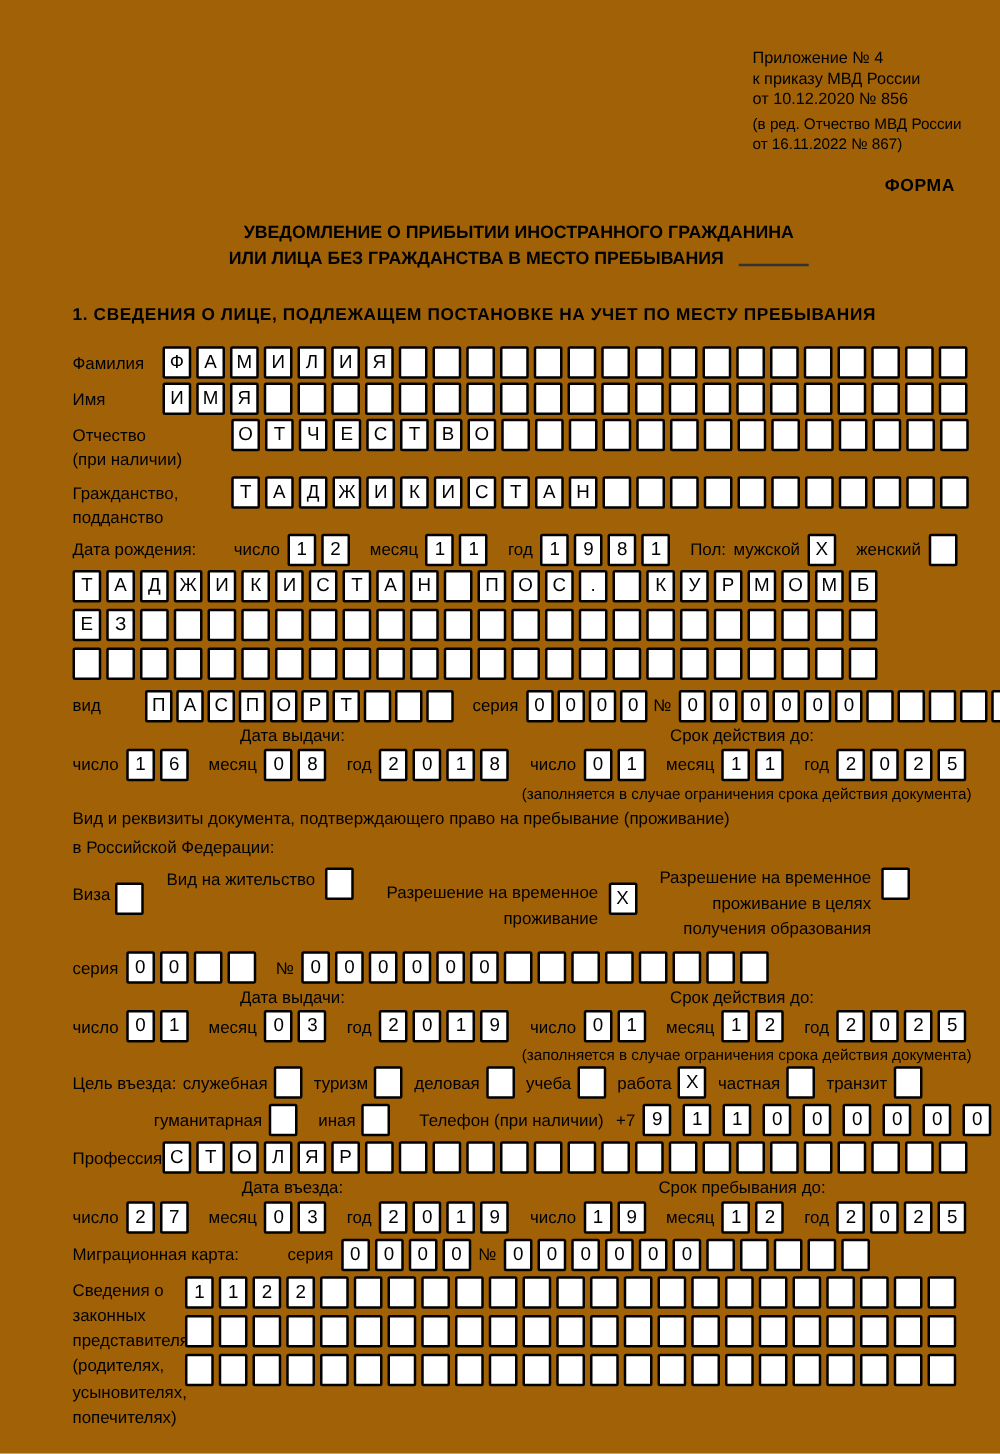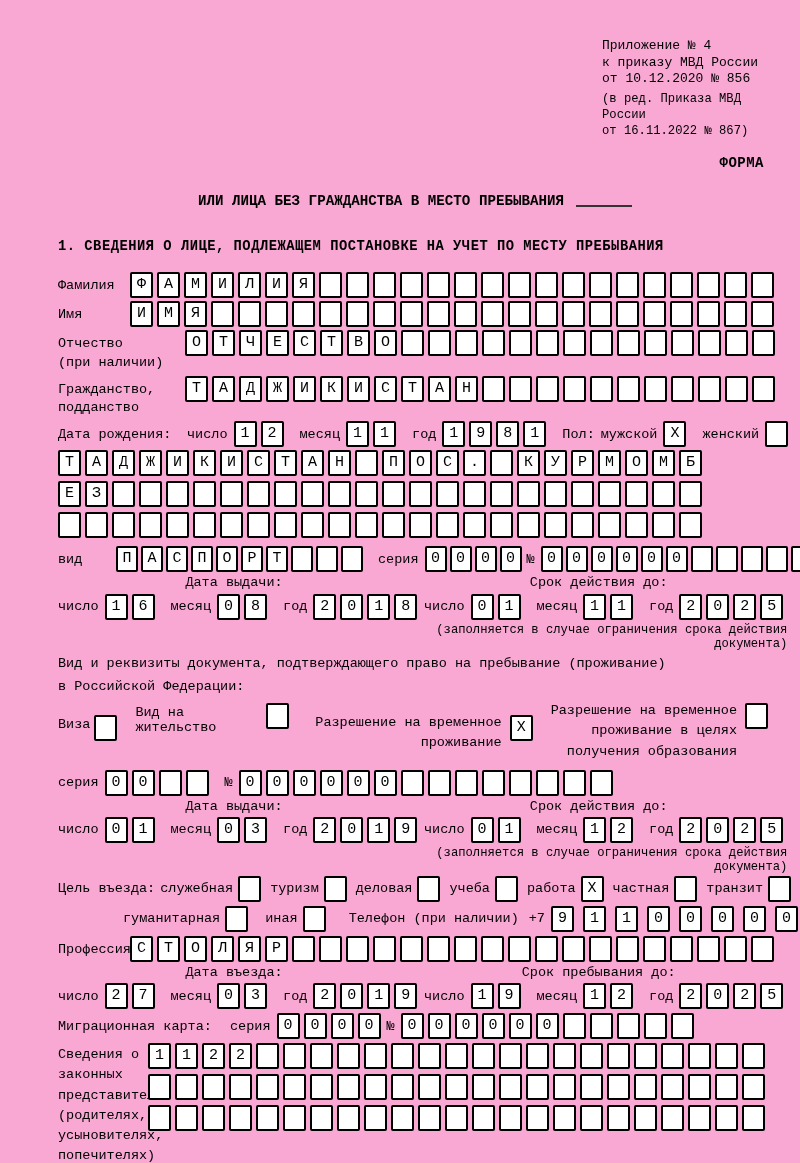--- a/index.html
+++ b/index.html
@@ -1,20 +1,20 @@
 <!DOCTYPE html>
 <html><head>
 <meta charset="utf-8">
 <style>
   * { box-sizing: border-box; }
   html,body { margin:0; padding:0; background:#ffffff; }
   .page {
     position:relative; width:800px; height:1163px; overflow:hidden;
-    background:#f9a8d4; color:#000;
-    font-family:Liberation Mono, monospace;
+    background:#a16207; color:#000;
+    font-family:Liberation Sans, sans-serif;
     font-size:13.5px; padding:38px 28px 0 58px;
   }
   .appendix { margin-left:auto; width:170px; line-height:1.28; font-size:13px; }
   .appendix .rev { font-size:12.2px; line-height:1.3; }
   .appendix .rev-first { margin-top:4px; }
   .forma { text-align:right; padding-right:8px; font-weight:bold; margin-top:16px; font-size:14px; letter-spacing:.5px; }
   .title { text-align:center; font-weight:bold; font-size:14.2px; margin-top:20px; line-height:1.5; }
   .blankline { display:inline-block; width:56px; height:2px; background:#333; margin-left:12px; vertical-align:-2px; }
   .sec1 { font-weight:bold; font-size:13.8px; letter-spacing:.5px; margin-top:26px; margin-bottom:18px; white-space:nowrap; }
 
@@ -67,27 +67,28 @@
 </style>
 </head>
 <body>
 
 <div class="page">
 
   <div class="appendix">
     <div>Приложение № 4</div>
     <div>к приказу МВД России</div>
     <div>от 10.12.2020 № 856</div>
-    <div class="rev rev-first">(в ред. Приказа МВД России</div>
+    <div class="rev rev-first">(в ред. Отчество МВД России</div>
     <div class="rev">от 16.11.2022 № 867)</div>
   </div>
 
   <div class="forma">ФОРМА</div>
 
   <div class="title">
+    <div>УВЕДОМЛЕНИЕ О ПРИБЫТИИ ИНОСТРАННОГО ГРАЖДАНИНА</div>
     <div>
       <span>ИЛИ ЛИЦА БЕЗ ГРАЖДАНСТВА В МЕСТО ПРЕБЫВАНИЯ</span><span class="blankline"></span>
     </div>
   </div>
 
   <div class="sec1">1. СВЕДЕНИЯ О ЛИЦЕ, ПОДЛЕЖАЩЕМ ПОСТАНОВКЕ НА УЧЕТ ПО МЕСТУ ПРЕБЫВАНИЯ</div>
 
   <div class="frow">
     <div class="flabel w72">Фамилия</div>
     <div class="cellrow">

